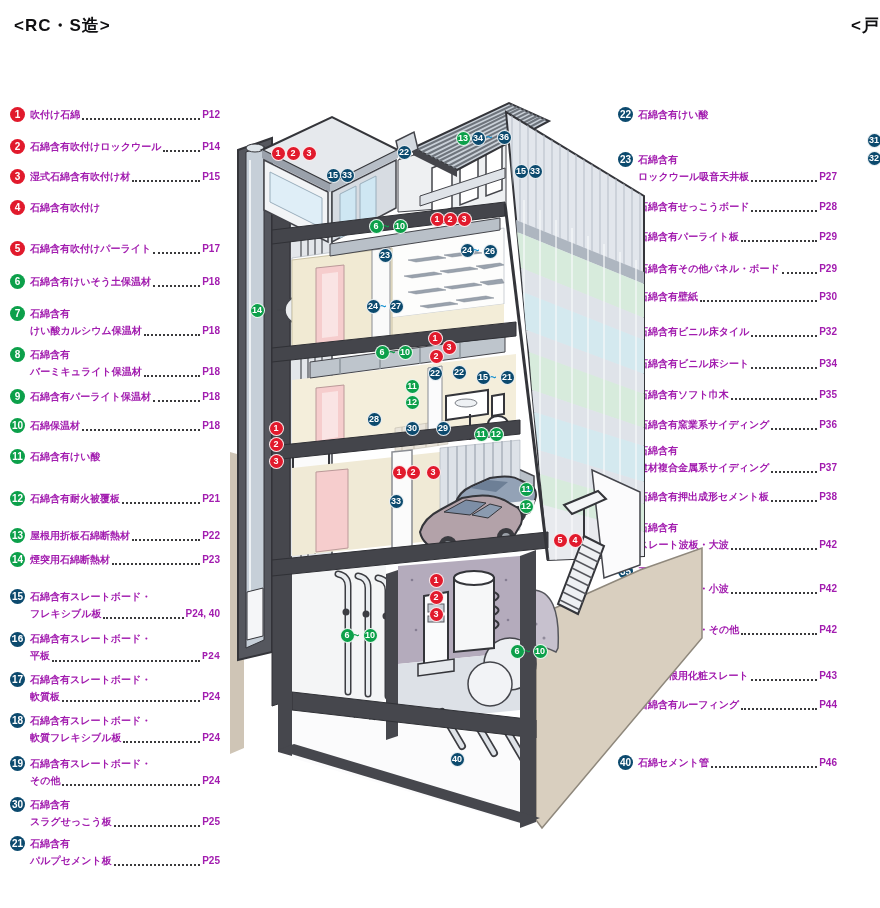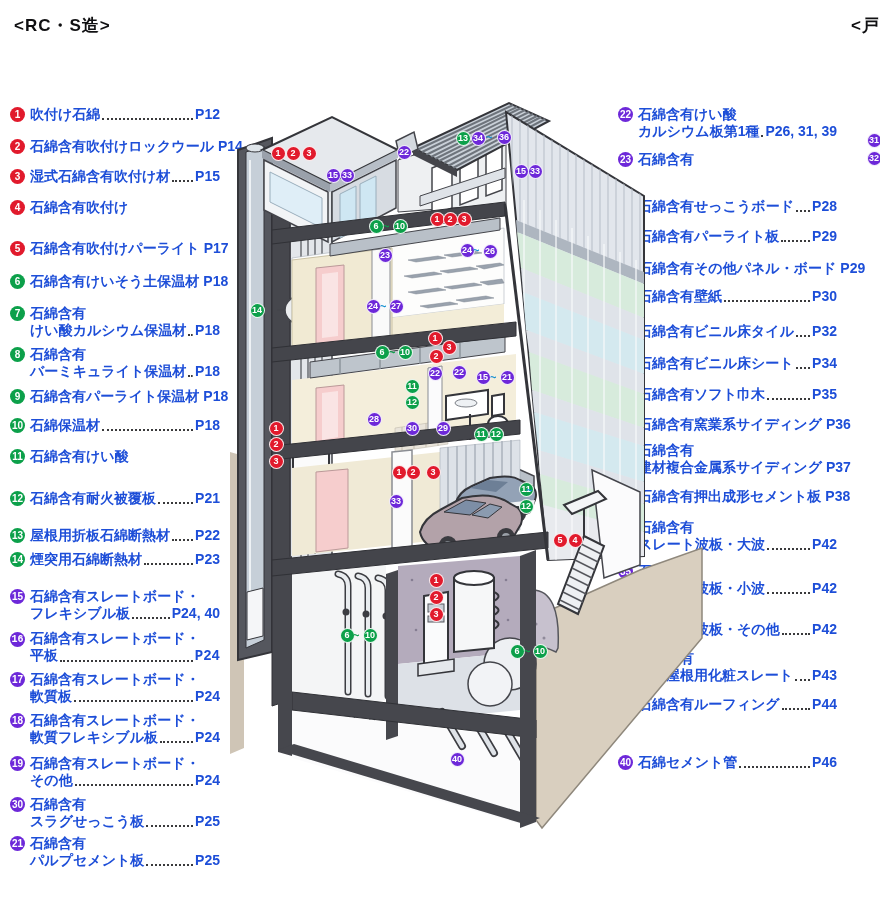--- a/index.html
+++ b/index.html
@@ -8,22 +8,22 @@
   .title{position:absolute;font-size:17px;font-weight:bold;color:#101012;letter-spacing:1px;white-space:nowrap;}
   #title-left{left:14px;top:14px;}
   #title-right{left:851px;top:14px;}
   
   .lg-col{position:absolute;top:0;}
   #lg-left{left:10px;width:210px;height:908px;}
   #lg-right{left:618px;width:219px;height:908px;}
   .lg-item{position:absolute;left:0;width:100%;}
   .bdg{position:absolute;left:0;top:1px;width:15px;height:15px;border-radius:50%;
        color:#fff;font-size:10px;font-weight:bold;text-align:center;line-height:15px;}
-  .c-r{background:#e11a2c;} .c-g{background:#0ca04a;} .c-b{background:#6d28d9;}
-  .lg-lines{margin-left:20px;font-size:14px;font-weight:bold;line-height:17px;color:#1d4ed8;}
+  .c-r{background:#e11a2c;} .c-g{background:#0ca04a;} .c-b{background:#0c4a6e;}
+  .lg-lines{margin-left:20px;font-size:10px;font-weight:bold;line-height:17px;color:#a21caf;}
   .lg-line{display:flex;}
   .nm{white-space:nowrap;}
   .leader{flex:1;border-bottom:2px dotted #3a3a3c;margin:0 2px 3px 2px;min-width:0;}
   .pg{white-space:nowrap;}
   
   .marker{position:absolute;width:15px;height:15px;border-radius:50%;box-sizing:border-box;
           border:1px solid rgba(255,255,255,.9);color:#fff;font-size:9px;font-weight:bold;
           text-align:center;line-height:13px;z-index:5;}
   .tie{position:absolute;font-size:11px;font-weight:bold;z-index:5;line-height:12px;} .tie.c-g{background:none;color:#0ca04a;} .tie.c-b{background:none;color:#1590d0;}
   #figure-svg{position:absolute;left:0;top:0;z-index:1;}
@@ -553,32 +553,32 @@
         </div>
       </div>
     </div>
   <div class="lg-col" id="lg-right">
       <div class="lg-item" style="top: 106px;">
         <span class="bdg c-b">22</span>
         <div class="lg-lines">
           <div class="lg-line">
             <span class="nm">石綿含有けい酸</span>
           </div>
-          <div class="lg-line">
-            <span class="nm">カルシウム板第1種</span>
-            <span class="leader"></span>
-            <span class="pg">P26, 31, 39</span>
-          </div>
         </div>
       </div>
       <div class="lg-item" style="top: 151px;">
         <span class="bdg c-b">23</span>
         <div class="lg-lines">
           <div class="lg-line">
             <span class="nm">石綿含有</span>
+          </div>
+          <div class="lg-line">
+            <span class="nm">ロックウール吸音天井板</span>
+            <span class="leader"></span>
+            <span class="pg">P27</span>
           </div>
         </div>
       </div>
       <div class="lg-item" style="top: 198px;">
         <span class="bdg c-b">24</span>
         <div class="lg-lines">
           <div class="lg-line">
             <span class="nm">石綿含有せっこうボード</span>
             <span class="leader"></span>
             <span class="pg">P28</span>

